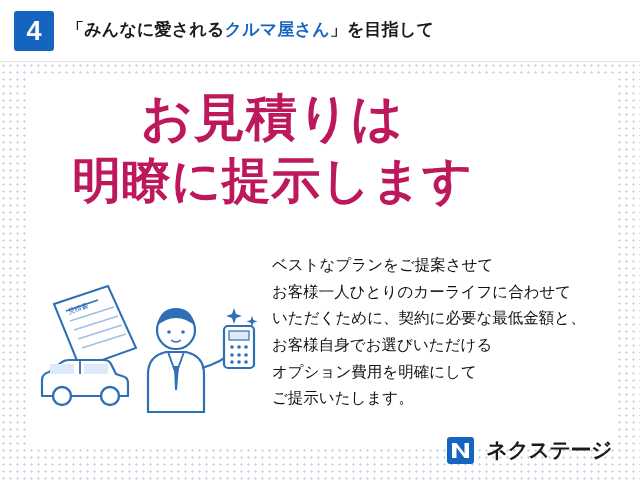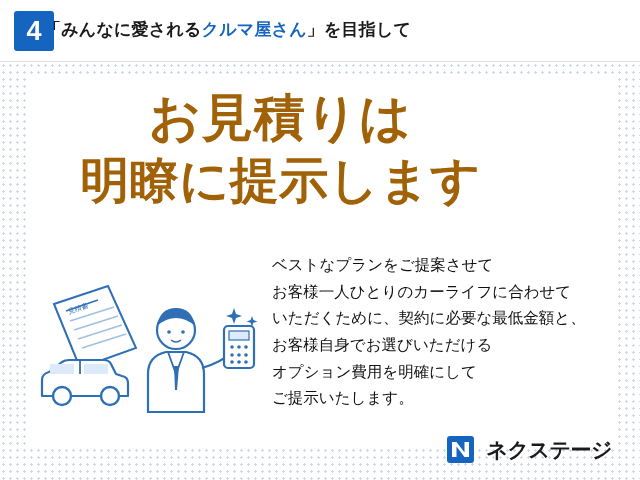--- a/index.html
+++ b/index.html
@@ -60,21 +60,21 @@
     color: #ffffff;
     font-size: 27px;
     font-weight: bold;
     display: flex;
     align-items: center;
     justify-content: center;
     line-height: 1;
   }
   .header-title {
     position: absolute;
-    left: 44px;
+    left: 67px;
     top: 18px;
     font-size: 17px;
     font-weight: bold;
     color: #1a1a1a;
     letter-spacing: 0.2px;
     white-space: nowrap;
   }
   .header-title .hl {
     color: #1565c0;
   }
@@ -82,25 +82,25 @@
     position: absolute;
     left: 0;
     top: 61px;
     width: 640px;
     height: 1px;
     background: #e2e2e2;
   }
   
   .headline {
     position: absolute;
-    left: 8px;
+    left: 0;
     top: 86px;
     width: 545px;
     text-align: center;
-    color: #a16207;
+    color: #be185d;
     font-weight: bold;
     line-height: 1.26;
     font-size: 51px;
     letter-spacing: 1px;
     font-family: "DejaVu Sans", "Liberation Sans", sans-serif;
   }
   .headline .l2 {
     display: block;
     font-size: 49px;
     letter-spacing: 0.5px;
@@ -125,21 +125,21 @@
     top: 256px;
     width: 236px;
     height: 160px;
   }
   
   .footer-logo {
     position: absolute;
     right: 28px;
     bottom: 16px;
     display: flex;
-    align-items: flex-start;
+    align-items: center;
     gap: 13px;
     margin-left: 36px;
   }
   .logo-mark {
     width: 27px;
     height: 27px;
     background: #1565c0;
     border-radius: 3px;
     position: relative;
   }

